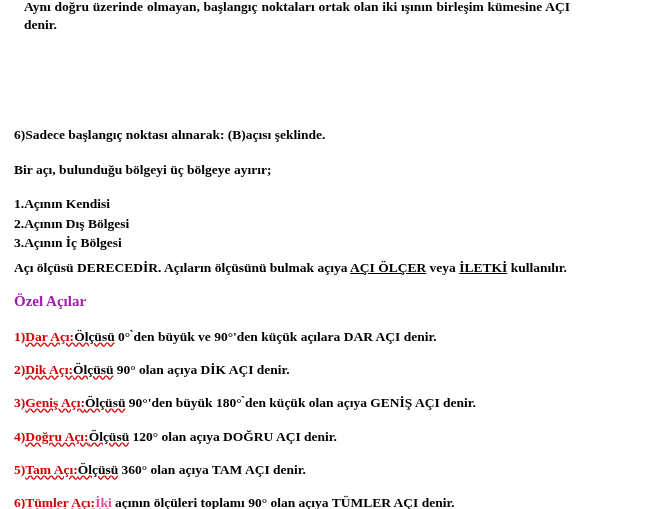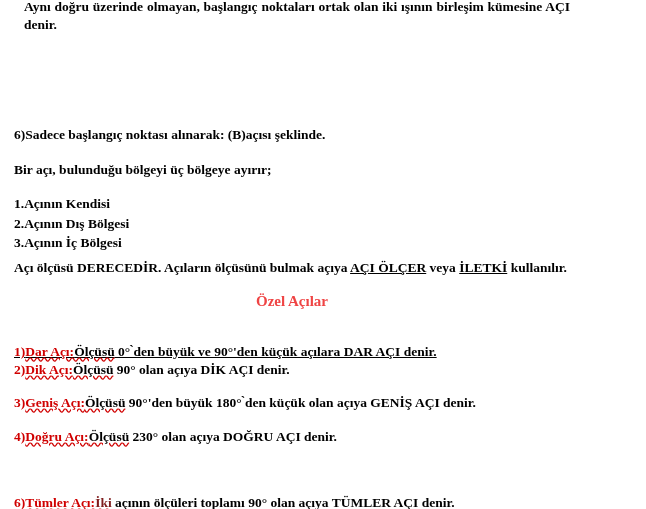--- a/index.html
+++ b/index.html
@@ -54,24 +54,23 @@
   }
   .line {
     margin: 0;
     padding: 0;
     white-space: nowrap;
   }
   .red {
     color: #d00000;
   }
   .ozel-title {
-    color: #ef4444;
+    color: #a21caf;
     font-weight: bold;
     font-size: 15px;
-    text-align: center;
   }
   .underline {
     text-decoration: underline;
   }
   .wavy {
     text-decoration: underline;
     text-decoration-style: wavy;
     text-decoration-color: #d00000;
   }
   .item-row { margin: 0; padding: 0; }
@@ -102,34 +101,37 @@
   </div>
 
   <div class="block" style="top: 260px;">
     <p class="line"><span>Açı ölçüsü DERECEDİR.  Açıların ölçüsünü bulmak açıya </span><span class="underline">AÇI ÖLÇER</span><span> veya </span><span class="underline">İLETKİ</span><span> kullanılır.</span></p>
   </div>
 
   <div class="block" style="top: 293px;">
     <p class="line ozel-title">Özel Açılar</p>
   </div>
 
-  <div class="block" style="top: 344px; text-decoration: underline;">
+  <div class="block" style="top: 329px;">
     <p class="line item-row"><span class="red">1)</span><span class="red wavy">Dar Açı:</span><span class="wavy" style="color:#000;">Ölçüsü</span><span> 0° ̀den büyük ve 90°'den küçük açılara DAR AÇI denir.</span></p>
   </div>
 
   <div class="block" style="top: 362px;">
     <p class="line item-row"><span class="red">2)</span><span class="red wavy">Dik Açı:</span><span class="wavy" style="color:#000;">Ölçüsü</span><span> 90° olan açıya DİK AÇI denir.</span></p>
   </div>
 
   <div class="block" style="top: 395px;">
     <p class="line item-row"><span class="red">3)</span><span class="red wavy">Geniş Açı:</span><span class="wavy" style="color:#000;">Ölçüsü</span><span> 90°'den büyük 180° ̀den küçük olan açıya GENİŞ  AÇI denir.</span></p>
   </div>
 
   <div class="block" style="top: 429px;">
-    <p class="line item-row"><span class="red">4)</span><span class="red wavy">Doğru Açı:</span><span class="wavy" style="color:#000;">Ölçüsü</span><span> 230° olan açıya DOĞRU AÇI denir.</span></p>
+    <p class="line item-row"><span class="red">4)</span><span class="red wavy">Doğru Açı:</span><span class="wavy" style="color:#000;">Ölçüsü</span><span> 120° olan açıya DOĞRU AÇI denir.</span></p>
   </div>
 
+  <div class="block" style="top: 462px;">
+    <p class="line item-row"><span class="red">5)</span><span class="red wavy">Tam Açı:</span><span class="wavy" style="color:#000;">Ölçüsü</span><span> 360° olan açıya TAM AÇI denir.</span></p>
+  </div>
 
   <div class="block" style="top: 495px;">
-    <p class="line item-row"><span class="red">6)</span><span class="red wavy">Tümler Açı:</span><span class="wavy" style="color:#7f1d1d;">İki</span><span> açının ölçüleri toplamı 90° olan açıya TÜMLER AÇI denir.</span></p>
+    <p class="line item-row"><span class="red">6)</span><span class="red wavy">Tümler Açı:</span><span class="wavy" style="color:#ec4899;">İki</span><span> açının ölçüleri toplamı 90° olan açıya TÜMLER AÇI denir.</span></p>
   </div>
 
 </div>
 
 </body></html>

